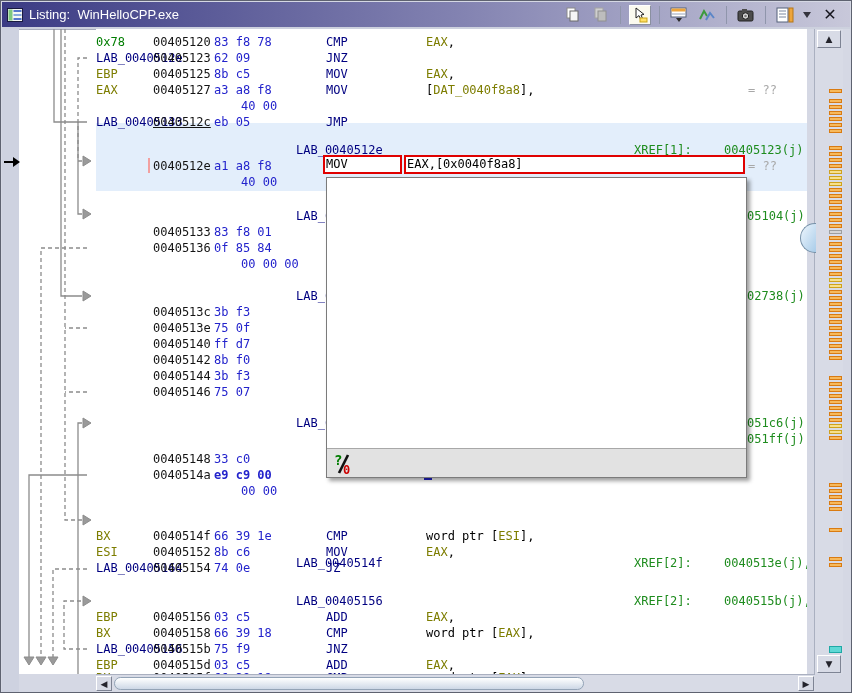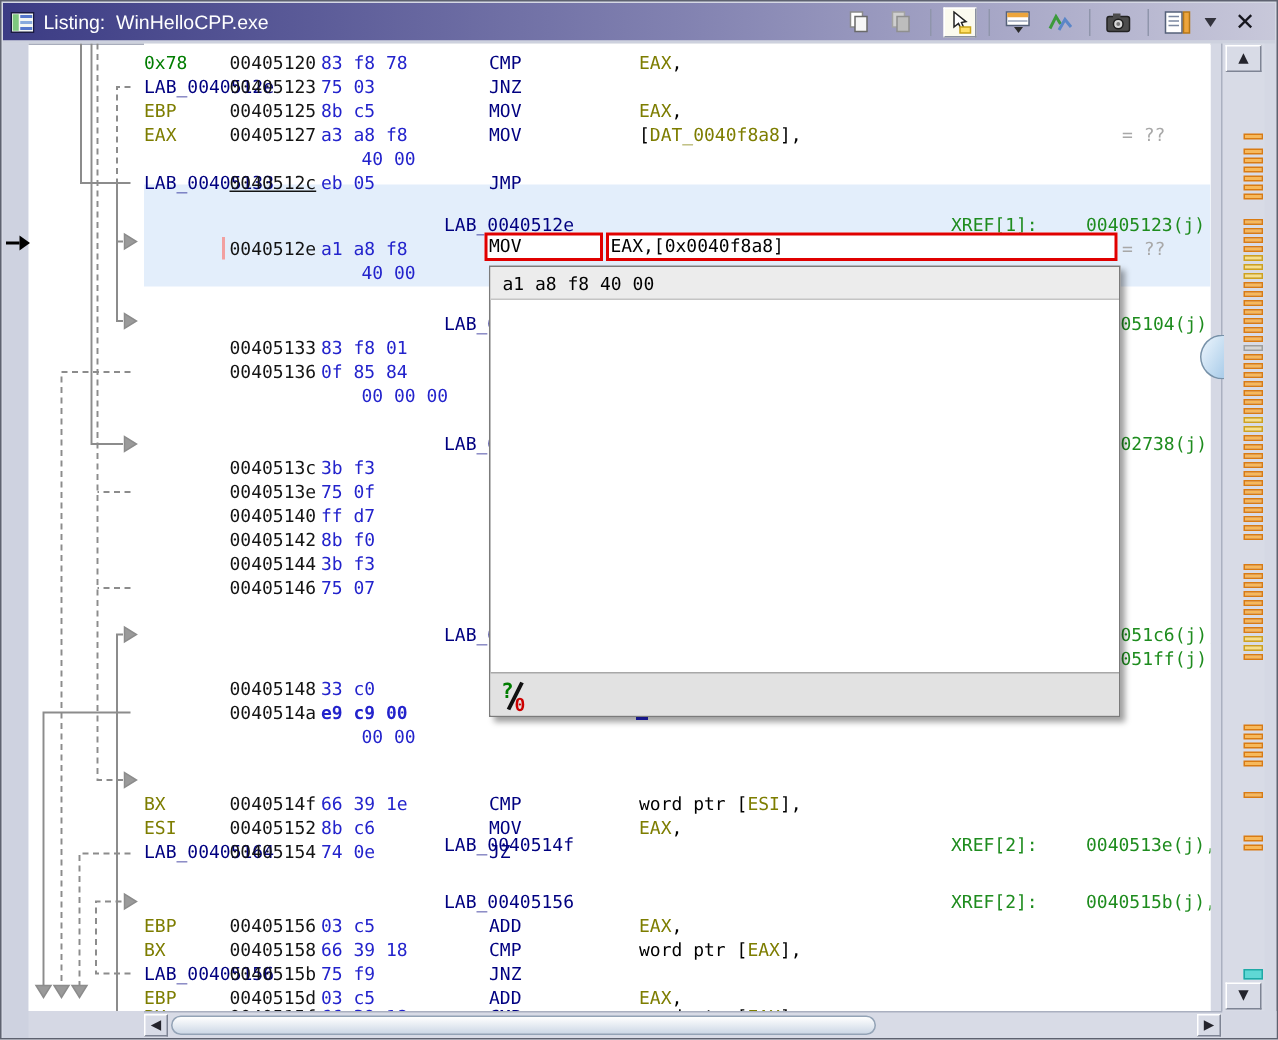--- a/index.html
+++ b/index.html
@@ -175,21 +175,21 @@
       <polygon points="35,628 45,628 40,636" fill="#9a9a9a" stroke="#8c8c8c"></polygon>
       <polygon points="47,628 57,628 52,636" fill="#9a9a9a" stroke="#8c8c8c"></polygon>
       <line x1="3" y1="133" x2="12" y2="133" stroke="#000" stroke-width="2"></line>
       <polygon points="12,128 12,138 19,133" fill="#000"></polygon>
     </svg>
 
   <div class="listing">
     <div class="hl-band"></div>
     <div id="rows">
         <div class="row" style="top: 5px;"><span class="c-addr" style="left: 57px;">00405120</span><span class="c-bytes" style="left: 118px;">83 f8 78</span><span class="c-mnem" style="left: 230px;">CMP</span><span class="c-const" style="position: static;">0x78</span><span style="left: 330px;"><span class="c-reg" style="position: static;">EAX</span><span class="c-plain" style="position: static;">,</span></span></div>
-        <div class="row" style="top: 21px;"><span class="c-addr" style="left: 57px;">00405123</span><span class="c-bytes" style="left: 118px;">75 03</span><span class="c-mnem" style="left: 230px;">JNZ</span><span class="c-lab" style="position: static;">LAB_0040512e</span><span style="left: 330px;"></span></div>
+        <div class="row" style="top: 21px;"><span class="c-addr" style="left: 57px;">00405123</span><span class="c-bytes" style="left: 118px;">62 09</span><span class="c-mnem" style="left: 230px;">JNZ</span><span class="c-lab" style="position: static;">LAB_0040512e</span><span style="left: 330px;"></span></div>
         <div class="row" style="top: 37px;"><span class="c-addr" style="left: 57px;">00405125</span><span class="c-bytes" style="left: 118px;">8b c5</span><span class="c-mnem" style="left: 230px;">MOV</span><span class="c-reg" style="position: static;">EBP</span><span style="left: 330px;"><span class="c-reg" style="position: static;">EAX</span><span class="c-plain" style="position: static;">,</span></span></div>
         <div class="row" style="top: 53px;"><span class="c-addr" style="left: 57px;">00405127</span><span class="c-bytes" style="left: 118px;">a3 a8 f8</span><span class="c-mnem" style="left: 230px;">MOV</span><span class="c-reg" style="position: static;">EAX</span><span style="left: 330px;"><span class="c-plain" style="position: static;">[</span><span class="c-reg" style="position: static;">DAT_0040f8a8</span><span class="c-plain" style="position: static;">]</span><span class="c-plain" style="position: static;">,</span></span><span class="c-eq" style="left: 652px;">= ??</span></div>
         <div class="row" style="top: 69px;"><span class="c-bytes" style="left: 145px;">40 00</span></div>
         <div class="row" style="top: 85px;"><span class="c-addr" style="left: 57px; text-decoration: underline;">0040512c</span><span class="c-bytes" style="left: 118px;">eb 05</span><span class="c-mnem" style="left: 230px;">JMP</span><span class="c-lab" style="position: static;">LAB_00405133</span><span style="left: 330px;"></span></div>
         <div class="row" style="top: 113px;"><span class="c-lab" style="left: 200px;">LAB_0040512e</span><span class="c-xref" style="left: 538px;">XREF[1]:</span><span class="c-xref" style="left: 628px;">00405123(j)</span></div>
         <div class="row" style="top: 129px;"><span class="c-addr" style="left: 57px;">0040512e</span><span class="c-bytes" style="left: 118px;">a1 a8 f8</span><span class="c-eq" style="left: 652px;">= ??</span></div>
         <div class="row" style="top: 145px;"><span class="c-bytes" style="left: 145px;">40 00</span></div>
         <div class="row" style="top: 179px;"><span class="c-lab" style="left: 200px;">LAB_00405133</span><span class="c-xref" style="left: 651px;">05104(j), 0</span></div>
         <div class="row" style="top: 195px;"><span class="c-addr" style="left: 57px;">00405133</span><span class="c-bytes" style="left: 118px;">83 f8 01</span></div>
         <div class="row" style="top: 211px;"><span class="c-addr" style="left: 57px;">00405136</span><span class="c-bytes" style="left: 118px;">0f 85 84</span></div>
@@ -217,21 +217,20 @@
         <div class="row" style="top: 628px;"><span class="c-addr" style="left: 57px;">0040515d</span><span class="c-bytes" style="left: 118px;">03 c5</span><span class="c-mnem" style="left: 230px;">ADD</span><span class="c-reg" style="position: static;">EBP</span><span style="left: 330px;"><span class="c-reg" style="position: static;">EAX</span><span class="c-plain" style="position: static;">,</span></span></div>
         <div class="row" style="top: 641px;"><span class="c-addr" style="left: 57px;">0040515f</span><span class="c-bytes" style="left: 118px;">66 39 18</span><span class="c-mnem" style="left: 230px;">CMP</span><span class="c-reg" style="position: static;">BX</span><span style="left: 330px;"><span class="c-plain" style="position: static;">word ptr [</span><span class="c-reg" style="position: static;">EAX</span><span class="c-plain" style="position: static;">],</span></span></div>
       </div>
     <div class="cursor-caret"></div>
     <div class="peek"></div>
 
     <div class="patch-box patch-mnem">MOV</div>
     <div class="patch-box patch-op">EAX,[0x0040f8a8]</div>
 
     <div class="popup">
-      <div class="popup-top">a1 a8 f8 40 00</div>
       <div class="popup-foot">
         <svg width="22" height="24">
           <text x="1" y="14" fill="#007d00" font-size="14" font-weight="bold" font-family="DejaVu Sans Mono, monospace" id="ratingQ">?</text>
           <line x1="15" y1="4" x2="6" y2="22" stroke="#111111" stroke-width="2.6"></line>
           <text x="10" y="23" fill="#cc0000" font-size="12" font-weight="bold" font-family="DejaVu Sans Mono, monospace" id="ratingZ">0</text>
         </svg>
       </div>
     </div>
   </div>
 

